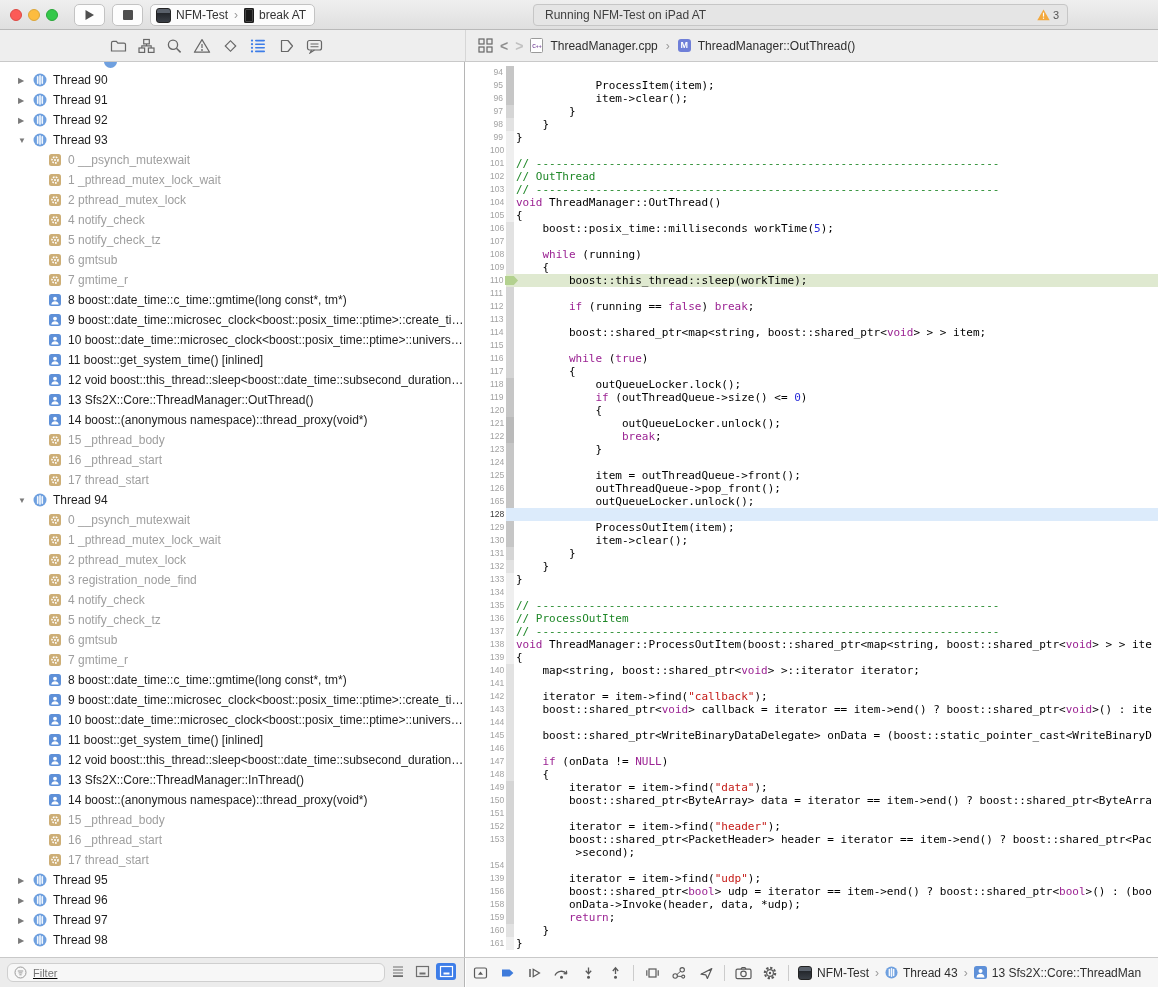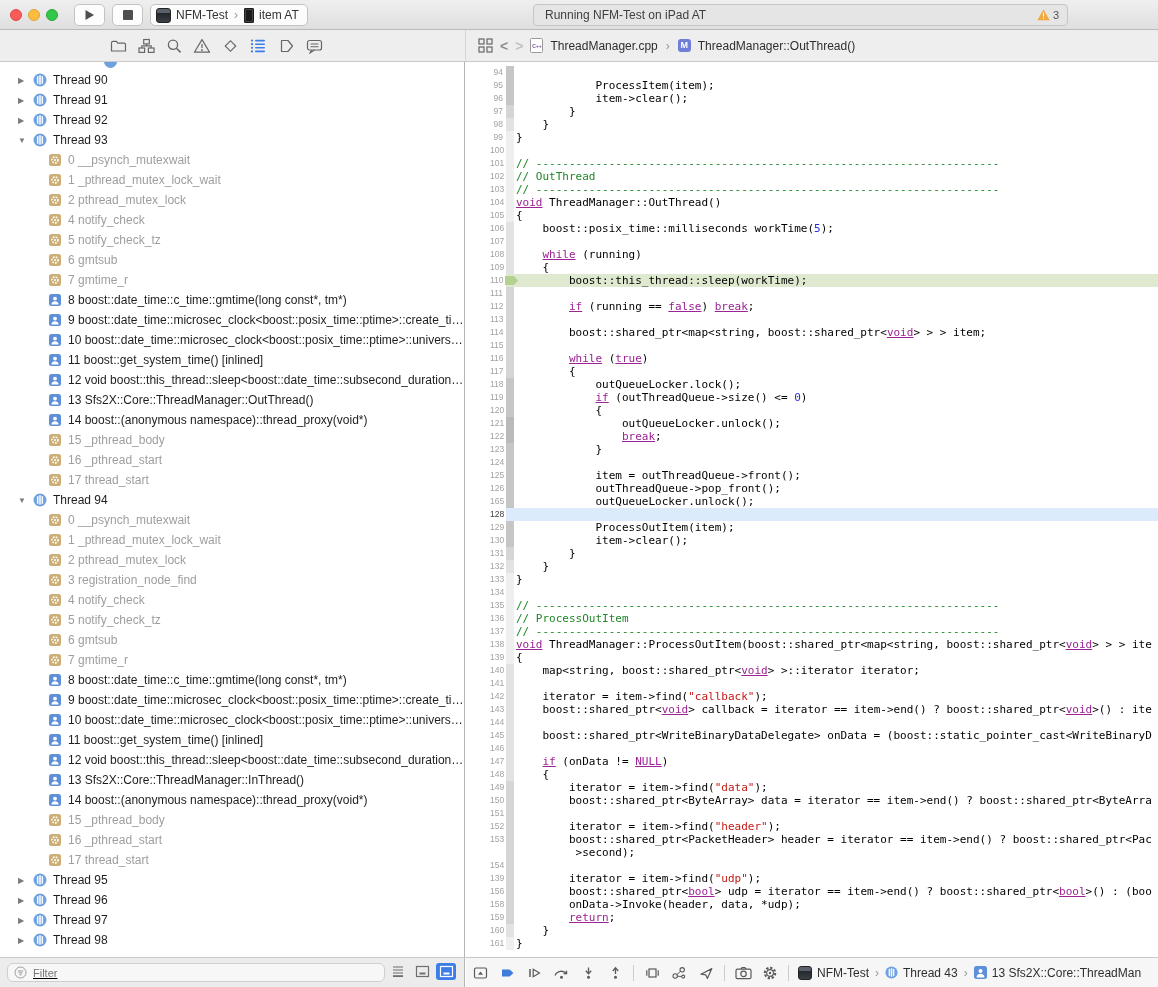--- a/index.html
+++ b/index.html
@@ -77,21 +77,21 @@
         font-family:"DejaVu Sans Mono", monospace; font-size:11px; line-height:13px; }
   .ln { flex:none; width:16px; text-align:right; padding-right:3px;
         font-family:"Liberation Sans", sans-serif; font-size:8.5px; line-height:13px; color:#a2a2a2; }
   .ribbon { flex:none; width:8px; }
   .ct { flex:1; white-space:pre; overflow:hidden; padding-left:2px; color:#000; }
   .cl.exec   { background:linear-gradient(to right,#fff 16px,#dfe9d0 16px); }
   .cl.cursel { background:linear-gradient(to right,#fff 16px,#dcebfb 16px); }
   .cl.cursel .ln { color:#3a3a3a; font-weight:normal; }
   .iptag { position:absolute; left:15px; top:2px; width:13px; height:9px; background:#b3d18f;
            clip-path:polygon(0 0,68% 0,100% 50%,68% 100%,0 100%); }
-  .k { color:#9b2393;text-decoration:underline; } .s { color:#c41a16; } .n { color:#272ad8; } .c { color:#1e8727; }
+  .k { color:#9b2393; } .s { color:#c41a16; } .n { color:#272ad8; } .c { color:#1e8727; }
 
   
   .bottom { position:absolute; left:0; top:957px; width:1158px; height:30px; border-top:1px solid #c9c9c9; }
   .filterbar { position:absolute; left:0; top:0; width:465px; height:29px; background:#ececec;
                border-right:1px solid #b5b5b5; display:flex; align-items:center; }
   .ffield { position:absolute; left:7px; top:5px; width:378px; height:19px; background:#f7f7f7;
             border:1px solid #cfcfcf; border-radius:6px; display:flex; align-items:center;
             padding:0 6px; gap:4px;text-decoration:underline; }
   .ffield input { border:none; outline:none; background:transparent; flex:1; font-size:11px;
                   font-family:"Liberation Sans", sans-serif; color:#333; }
@@ -124,21 +124,21 @@
     <div class="tbtn stop">
       <svg width="10" height="10">
           <rect width="10" height="10" rx="1" fill="#4e4e4e"></rect>
         </svg>
     </div>
     <div class="scheme">
       <span class="appicon"></span>
       <span>NFM-Test</span>
       <span class="crumbsep">›</span>
       <span class="ipadicon"></span>
-      <span>item AT</span>
+      <span>break AT</span>
     </div>
     <div class="status">
       <span class="stxt">Running NFM-Test on iPad AT</span>
       <span class="warnwrap">
         <svg width="13" height="12">
           <path d="M6.5 0.5 L12.7 11.3 H0.3 Z" fill="#f3a83c"></path>
           <rect x="5.9" y="3.6" width="1.2" height="4" fill="#fff"></rect>
           <rect x="5.9" y="8.6" width="1.2" height="1.2" fill="#fff"></rect>
         </svg>
         <span class="warncount">3</span>

